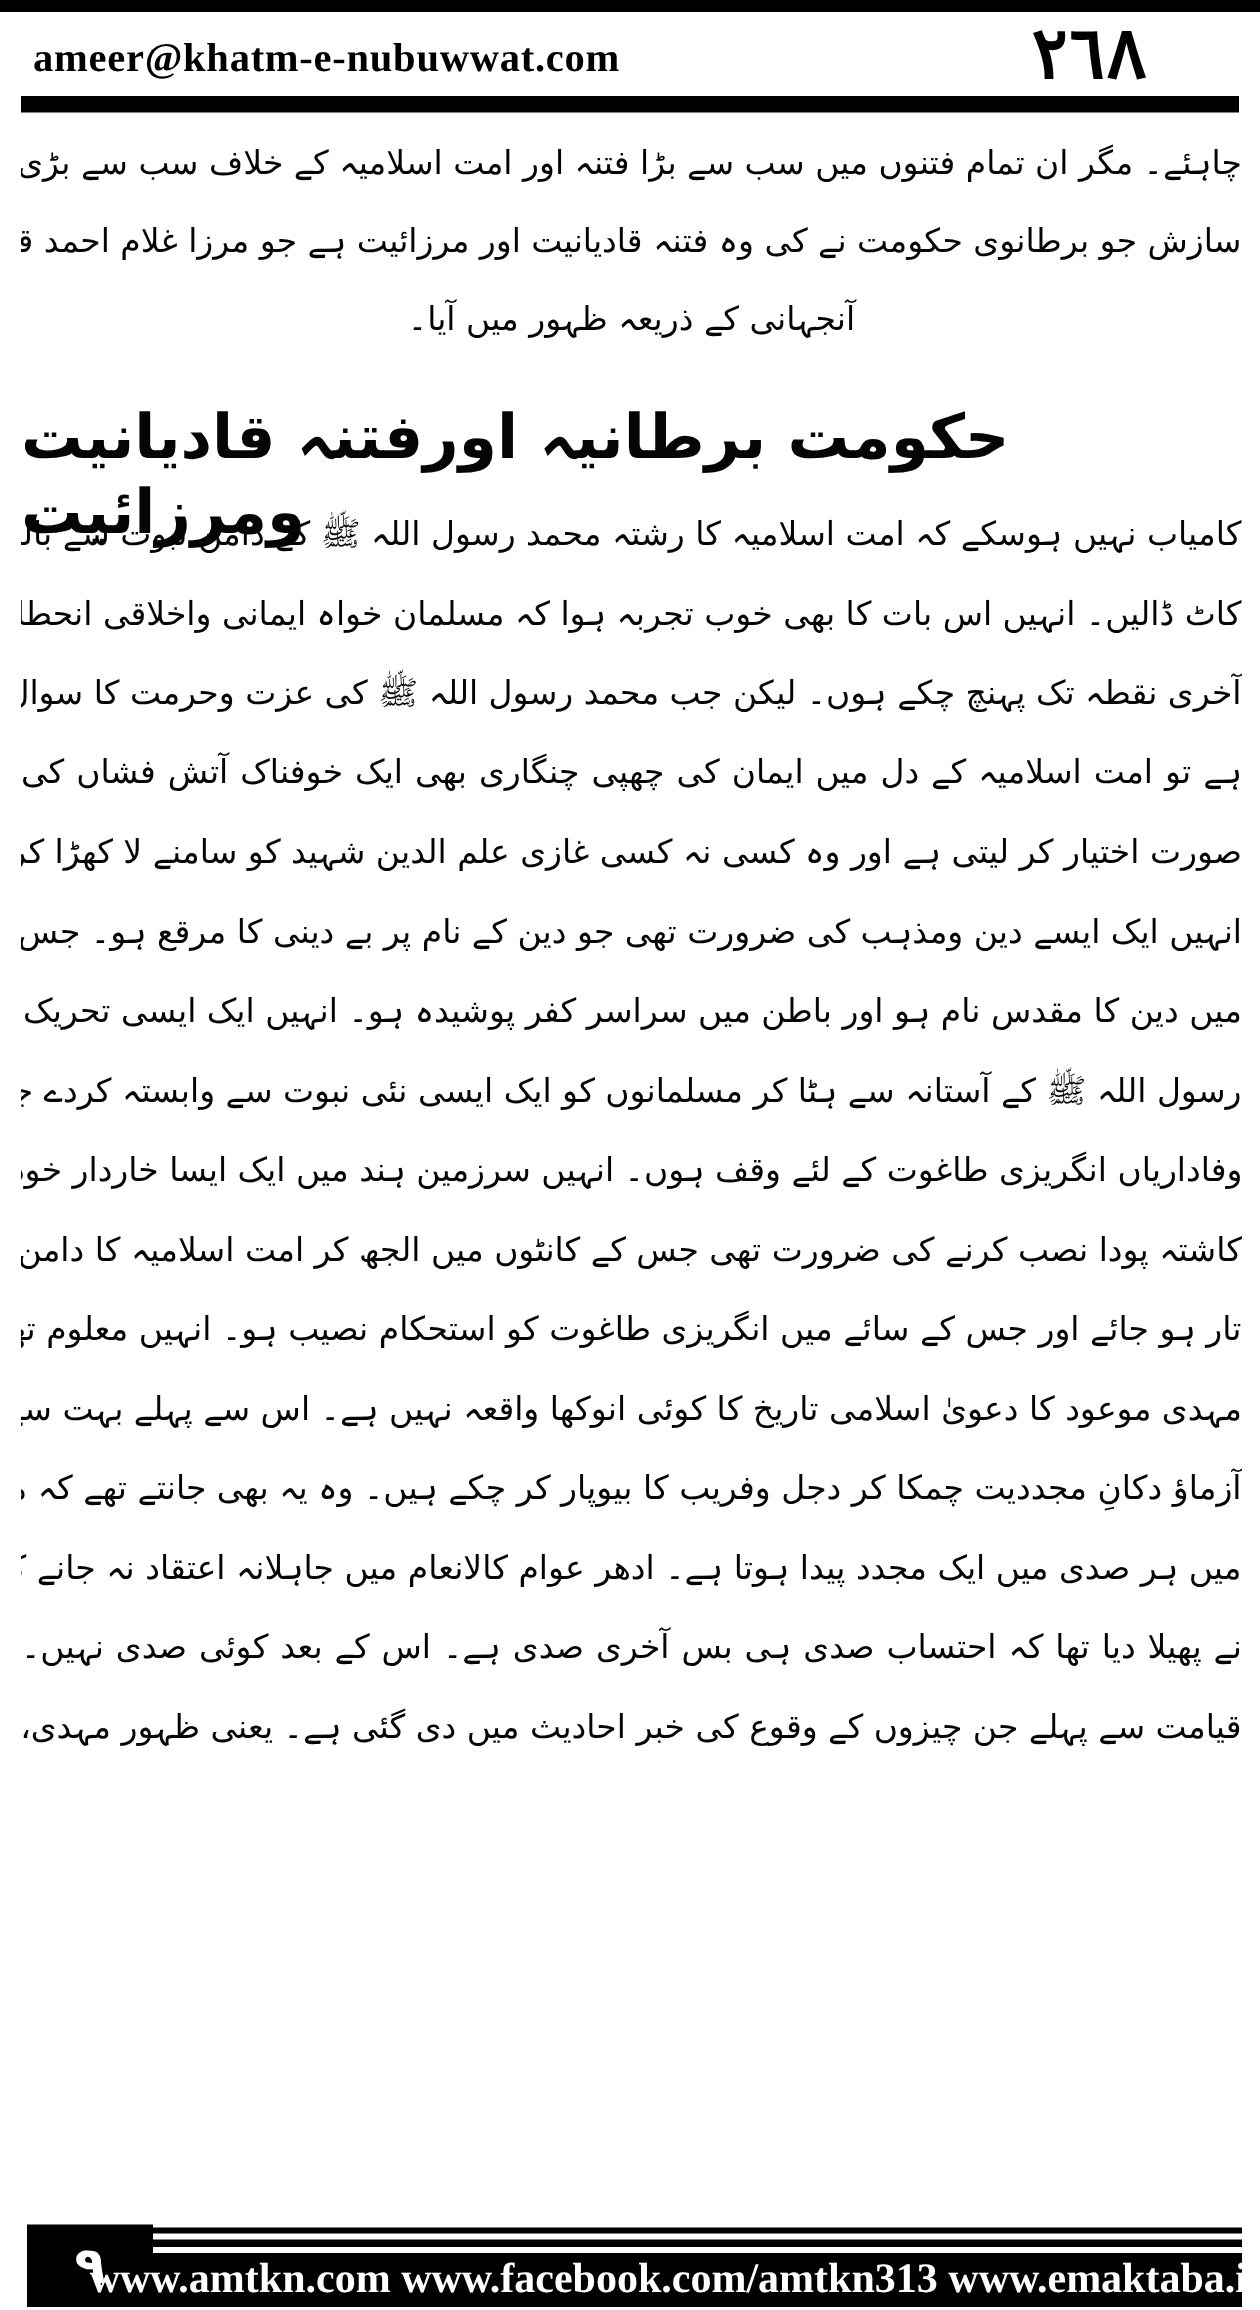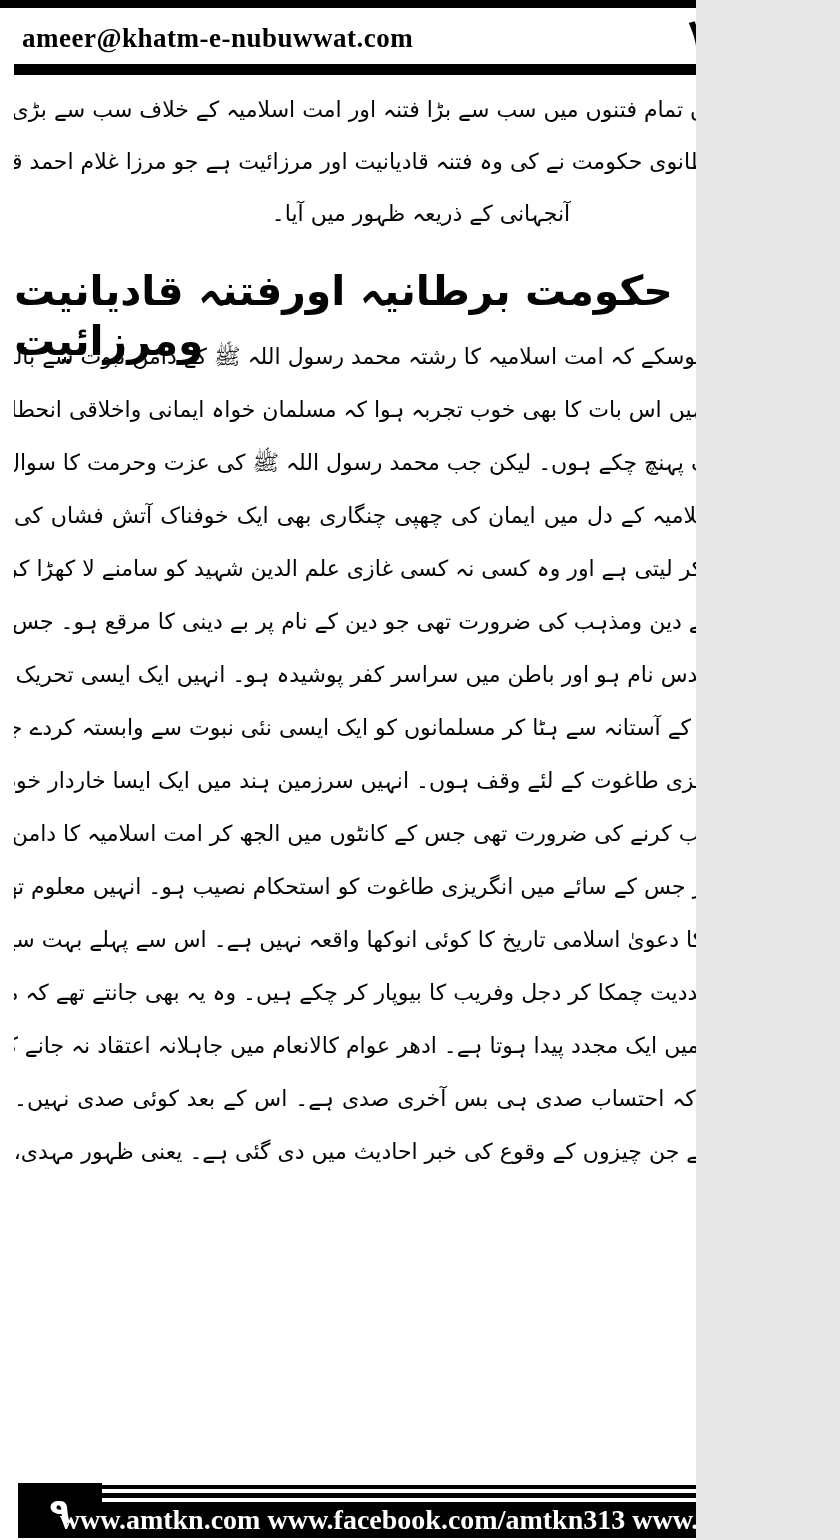--- a/index.html
+++ b/index.html
@@ -1,18 +1,18 @@
 <!DOCTYPE html>
 <html lang="ur"><head>
 <meta charset="utf-8">
 <style>
   html, body { margin: 0; padding: 0; background: #e8e8e8; }
   .page {
     position: relative;
-    width: 696px;
+    width: 840px;
     height: 1540px;
     background: #ffffff;
     overflow: hidden;
     font-family: "DejaVu Sans", sans-serif;
     color: #000000;
   }
   .topbar {
     position: absolute;
     top: 0; left: 0;
     width: 840px; height: 8px;

